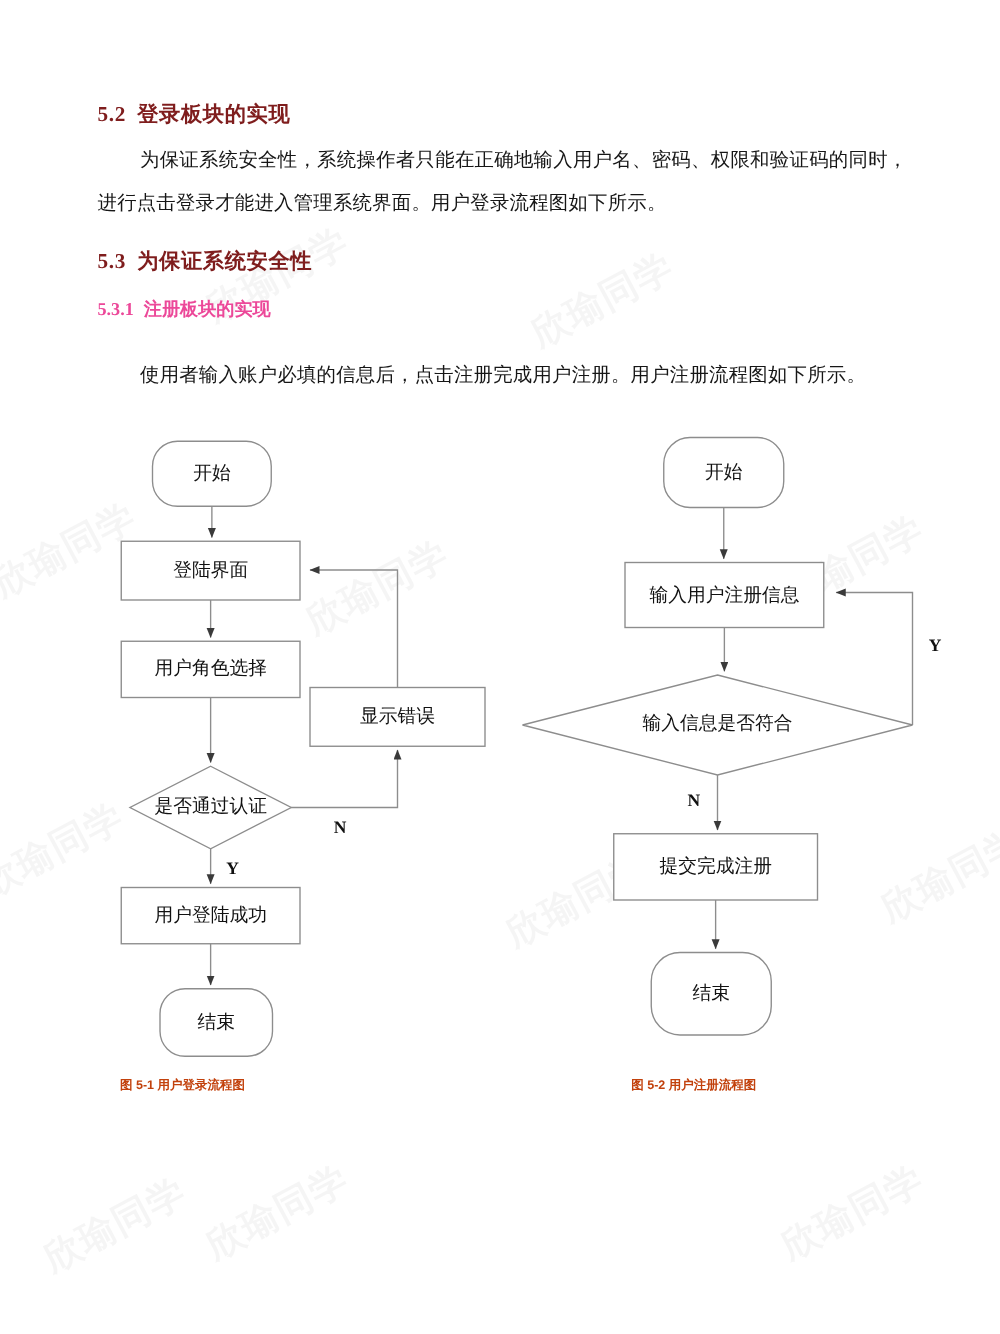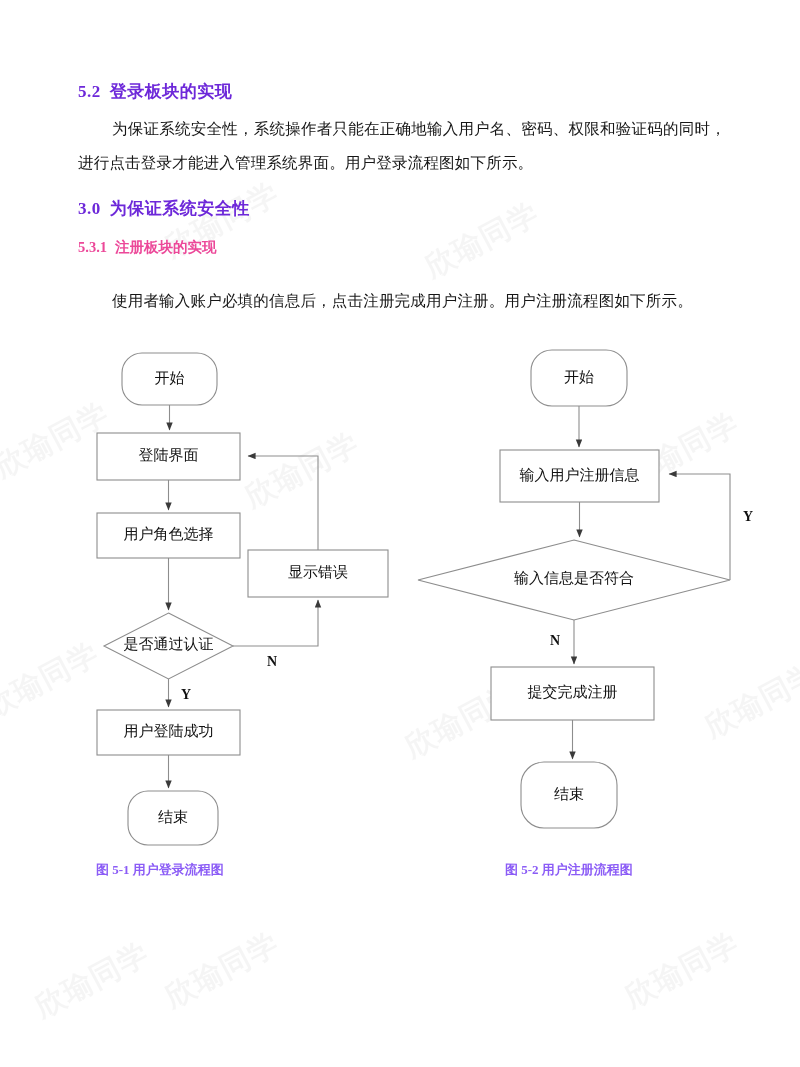--- a/index.html
+++ b/index.html
@@ -50,21 +50,21 @@
     left: 0; top: 0;
     width: 800px;
     z-index: 2;
   }
 
   .h2 {
     position: absolute;
     font-family: "Liberation Sans", "DejaVu Sans", sans-serif;
     font-weight: 700;
     font-size: 17px;
-    color: #6d28d9;
+    color: #7f1d1d;
     letter-spacing: 0.5px;
     white-space: nowrap;
   }
   .h2 .num {
     font-family: "Liberation Serif", serif;
     font-weight: 700;
     padding-right: 9px;
   }
   .h3 {
     position: absolute;
@@ -75,44 +75,44 @@
     white-space: nowrap;
   }
   .h3 .num {
     font-family: "Liberation Serif", serif;
     font-weight: 700;
     padding-right: 8px;
   }
 
   .para {
     position: absolute;
-    font-family: Liberation Sans, sans-serif;
+    font-family: Liberation Mono, monospace;
     font-size: 15.5px;
     line-height: 34px;
     color: #161616;
     text-align: justify;
     text-justify: inter-ideograph;
     letter-spacing: 0.2px;
   }
 
   
   .charts {
     position: absolute;
     left: 0; top: 330px;
     width: 800px; height: 560px;
     z-index: 2;
   }
   .charts svg { display: block; }
 
   .caption {
     position: absolute;
-    font-family: Liberation Serif, serif;
-    font-weight: 700;
-    font-size: 13px;
-    color: #8b5cf6;
+    font-family: Liberation Sans, sans-serif;
+    font-weight: 700;
+    font-size: 10px;
+    color: #c2410c;
     white-space: nowrap;
     z-index: 2;
   }
 
   .flow-label {
     font-family: "Liberation Serif", "DejaVu Serif", serif;
     font-size: 15px;
     fill: #111;
     text-anchor: middle;
     dominant-baseline: middle;
@@ -156,21 +156,21 @@
 
   <div class="content">
 
     <div class="h2" style="left:78px; top:80px;">
       <span class="num">5.2</span><span>登录板块的实现</span>
     </div>
 
     <div class="para" style="left:78px; top:112px; width:648px; text-indent:34px;">为保证系统安全性，系统操作者只能在正确地输入用户名、密码、权限和验证码的同时，进行点击登录才能进入管理系统界面。用户登录流程图如下所示。</div>
 
     <div class="h2" style="left:78px; top:197px;">
-      <span class="num">3.0</span><span>为保证系统安全性</span>
+      <span class="num">5.3</span><span>为保证系统安全性</span>
     </div>
 
     <div class="h3" style="left:78px; top:238px;">
       <span class="num">5.3.1</span><span>注册板块的实现</span>
     </div>
 
     <div class="para" style="left:78px; top:284px; width:648px; text-indent:34px;">使用者输入账户必填的信息后，点击注册完成用户注册。用户注册流程图如下所示。</div>
   </div>
 
   <div class="charts">

